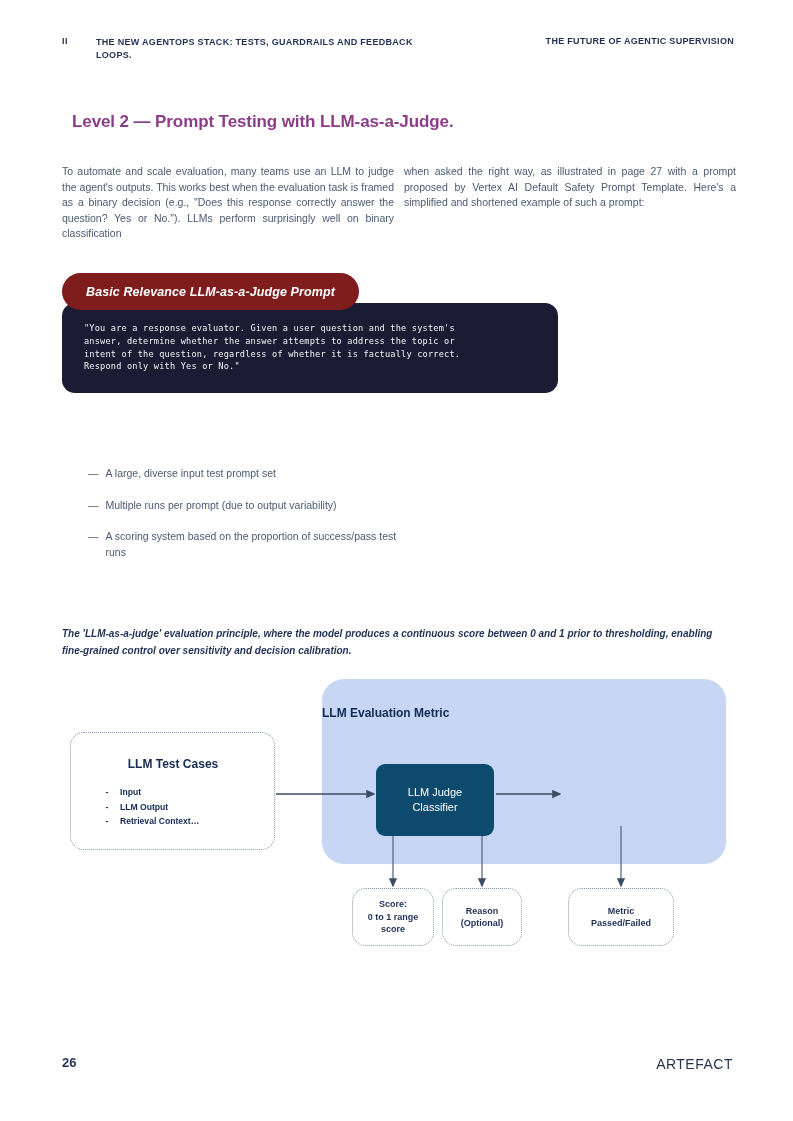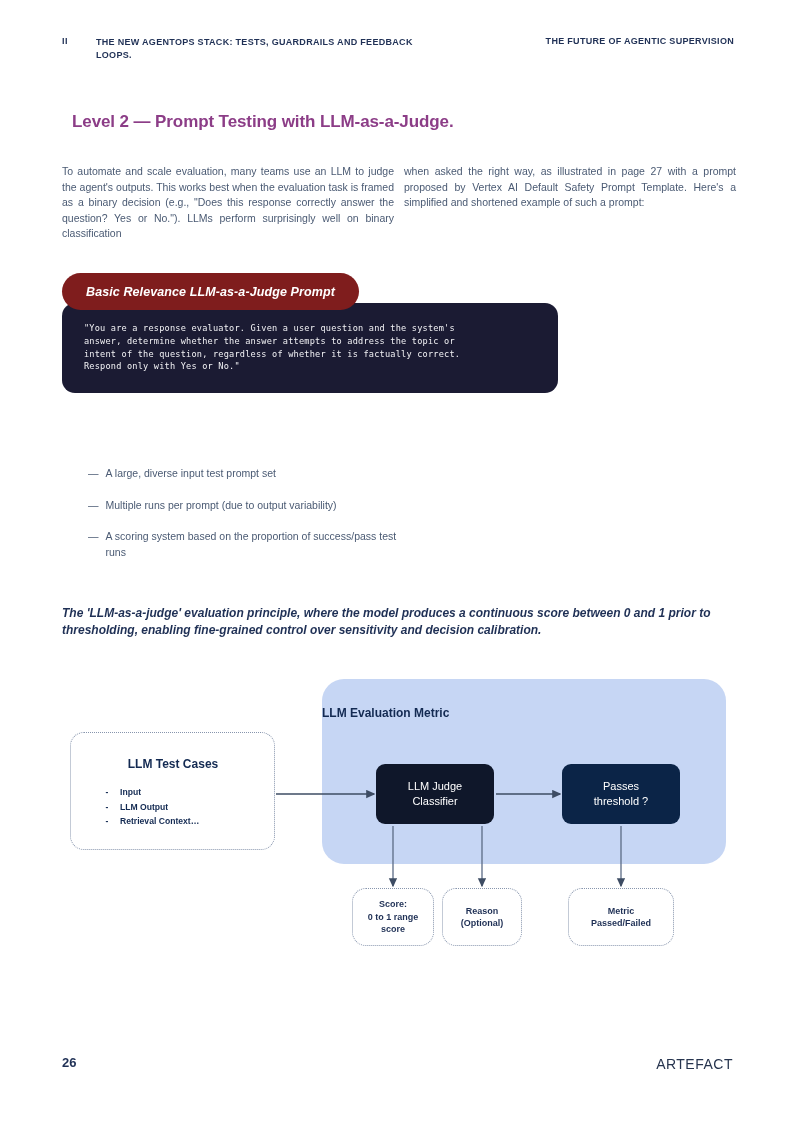--- a/index.html
+++ b/index.html
@@ -70,22 +70,22 @@
   }
   .req-list { position: absolute; left: 88px; top: 466px; width: 320px; }
   .req-item {
     display: flex; gap: 7px; margin-bottom: 16px;
     font-size: 10.5px; line-height: 15.6px; color: #4a5a73;
   }
   .req-dash { flex: 0 0 auto; }
 
   
   .caption {
-    position: absolute; left: 62px; top: 605px; width: 672px;
-    font-size: 12px; font-weight: bold; font-style: italic;
+    position: absolute; left: 62px; top: 626px; width: 672px;
+    font-size: 10px; font-weight: bold; font-style: italic;
     line-height: 16.5px; color: #1f3055;
   }
 
   
   .diagram { position: absolute; left: 0; top: 660px; width: 793px; height: 300px; }
   .metric-panel {
     position: absolute; left: 322px; top: 19px;
     width: 404px; height: 185px;
     background: #c6d6f4; border-radius: 22px;
   }
@@ -103,22 +103,22 @@
   }
   .test-cases { left: 70px; top: 72px; width: 205px; height: 118px;
                 align-items: stretch; justify-content: flex-start; padding: 24px 0 0 1px; }
   .tc-title { text-align: center; font-size: 12px; font-weight: bold; color: #132a52; }
   .tc-list { margin: 14px 0 0 22px; }
   .tc-row { display: flex; font-size: 8.6px; font-weight: bold;
             color: #132a52; line-height: 14.5px; }
   .tc-dash { width: 26px; flex: 0 0 26px; }
 
   .judge-box {
-    left: 376px; top: 104px; width: 118px; height: 60px;
-    background: #0f172a; border-radius: 9px;
+    left: 376px; top: 104px; width: 118px; height: 72px;
+    background: #0c4a6e; border-radius: 9px;
     color: #ffffff; font-size: 11px; line-height: 15px;
   }
   .threshold-box {
     left: 562px; top: 104px; width: 118px; height: 60px;
     background: #0b2447; border-radius: 9px;
     color: #ffffff; font-size: 11px; line-height: 15px;
   }
 
   .out-box { font-size: 9px; font-weight: bold; line-height: 12.5px; }
   .out-score { left: 352px; top: 228px; width: 82px; height: 58px; }
@@ -216,24 +216,20 @@
           <span>Retrieval Context…</span>
         </div>
       </div>
     </div>
 
     <div class="box judge-box">
       <span>LLM Judge</span>
       <span>Classifier</span>
     </div>
 
-    <div class="box threshold-box">
-      <span>Passes</span>
-      <span>threshold ?</span>
-    </div>
 
     <div class="box dotted-box out-box out-score">
       <span>Score:</span>
       <span>0 to 1 range</span>
       <span>score</span>
     </div>
 
     <div class="box dotted-box out-box out-reason">
       <span>Reason</span>
       <span>(Optional)</span>

